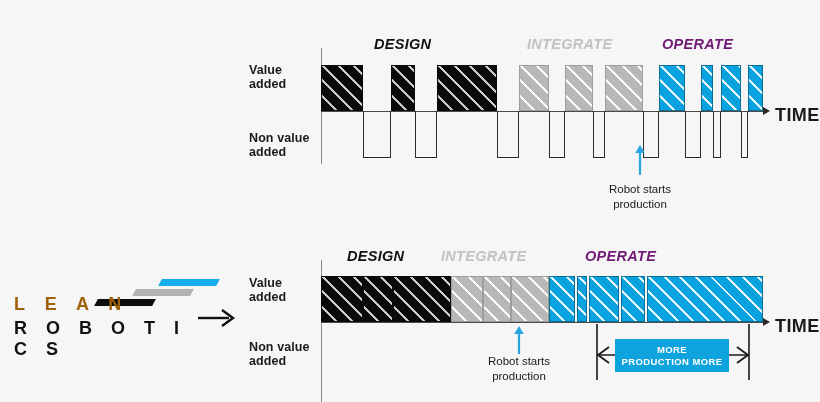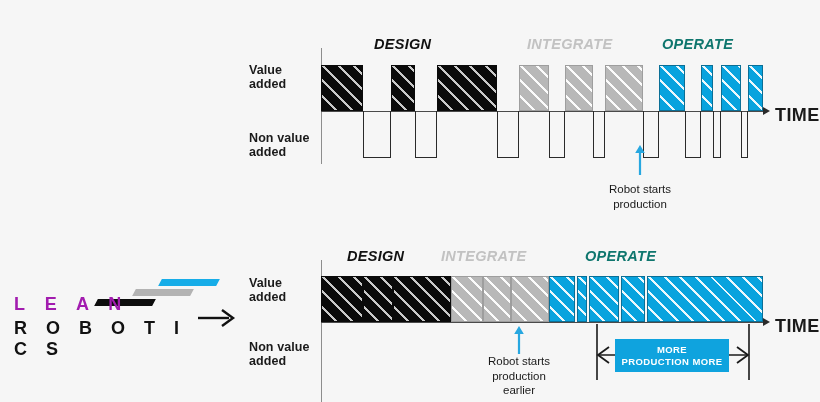--- a/index.html
+++ b/index.html
@@ -24,21 +24,21 @@
     font-size:18px;font-weight:bold;letter-spacing:.4px;color:#1a1a1a;
   }
 
   
   .phase{
     font-size:14.5px;font-weight:bold;font-style:italic;
     letter-spacing:.3px;white-space:nowrap;
   }
   .phase.design{color:#111111;}
   .phase.integrate{color:#c2c2c2;}
-  .phase.operate{color:#0f766e;}
+  .phase.operate{color:#701a75;}
 
   
   .bar{position:absolute;box-sizing:border-box;}
   .bar.k{
     background-color:#0a0a0a;
     background-image:repeating-linear-gradient(45deg,
       rgba(255,255,255,0) 0px, rgba(255,255,255,0) 9px,
       rgba(255,255,255,.78) 9px, rgba(255,255,255,.78) 11px);
     border:1px solid #0a0a0a;
   }
@@ -67,21 +67,21 @@
   .vaxis{position:absolute;background:#8d8d8d;width:1.4px;}
   .haxis{position:absolute;background:#4a4a4a;height:1.3px;}
 
   .note{
     font-size:11.5px;line-height:14.5px;color:#1a1a1a;
     text-align:center;white-space:nowrap;
   }
 
   
   .logo-lean{
-    font-size:18px;font-weight:bold;letter-spacing:7.5px;color:#a21caf;text-align:right;
+    font-size:18px;font-weight:bold;letter-spacing:7.5px;color:#a16207;text-align:right;
   }
   .logo-rob{
     font-size:18px;font-weight:bold;letter-spacing:7px;color:#111;
   }
   .swoosh{position:absolute;height:7px;transform:skewX(-28deg);}
 
   .prodbox{
     position:absolute;background:#0FA3DE;border:1px solid #0FA3DE;
     color:#ffffff;font-size:9.5px;font-weight:bold;line-height:12px;
     letter-spacing:.4px;text-align:center;
@@ -205,21 +205,20 @@
 
     <div class="abs" style="left:513px;top:96px;width:12px;height:28px;">
       <svg width="12" height="28" viewBox="0 0 12 28">
         <line x1="6" y1="28" x2="6" y2="7" stroke="#27A7E0" stroke-width="2.2"></line>
         <polygon points="6,0 1.2,8 10.8,8" fill="#27A7E0"></polygon>
       </svg>
     </div>
     <div class="abs note" style="left:448px;top:124px;width:142px;">
       <div>Robot starts</div>
       <div>production</div>
-      <div>earlier</div>
     </div>
 
     <div class="abs" style="left:593px;top:92px;width:176px;height:62px;">
       <svg width="176" height="62" viewBox="0 0 176 62">
         <line x1="4" y1="2" x2="4" y2="58" stroke="#1a1a1a" stroke-width="1.6"></line>
         <line x1="156" y1="2" x2="156" y2="58" stroke="#1a1a1a" stroke-width="1.6"></line>
         <line x1="6" y1="33" x2="154" y2="33" stroke="#1a1a1a" stroke-width="1.6"></line>
         <polyline points="16,25 5,33 16,41" fill="none" stroke="#1a1a1a" stroke-width="1.8"></polyline>
         <polyline points="144,25 155,33 144,41" fill="none" stroke="#1a1a1a" stroke-width="1.8"></polyline>
       </svg>

